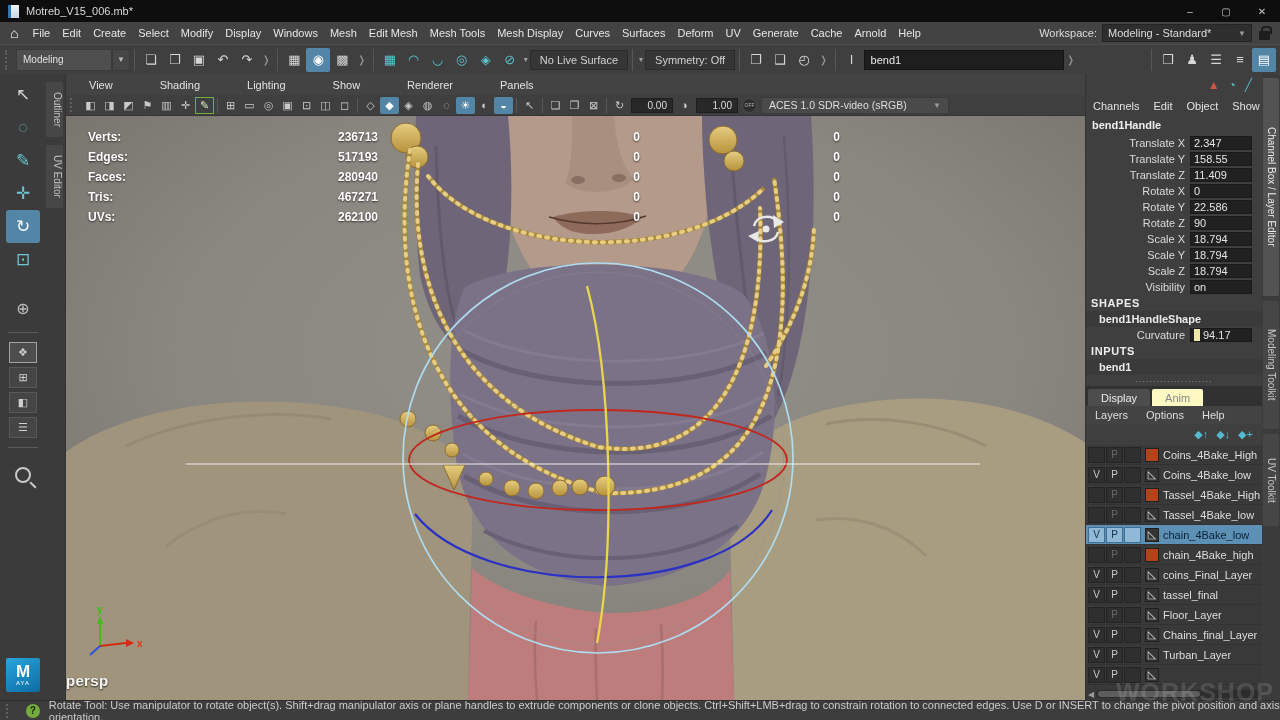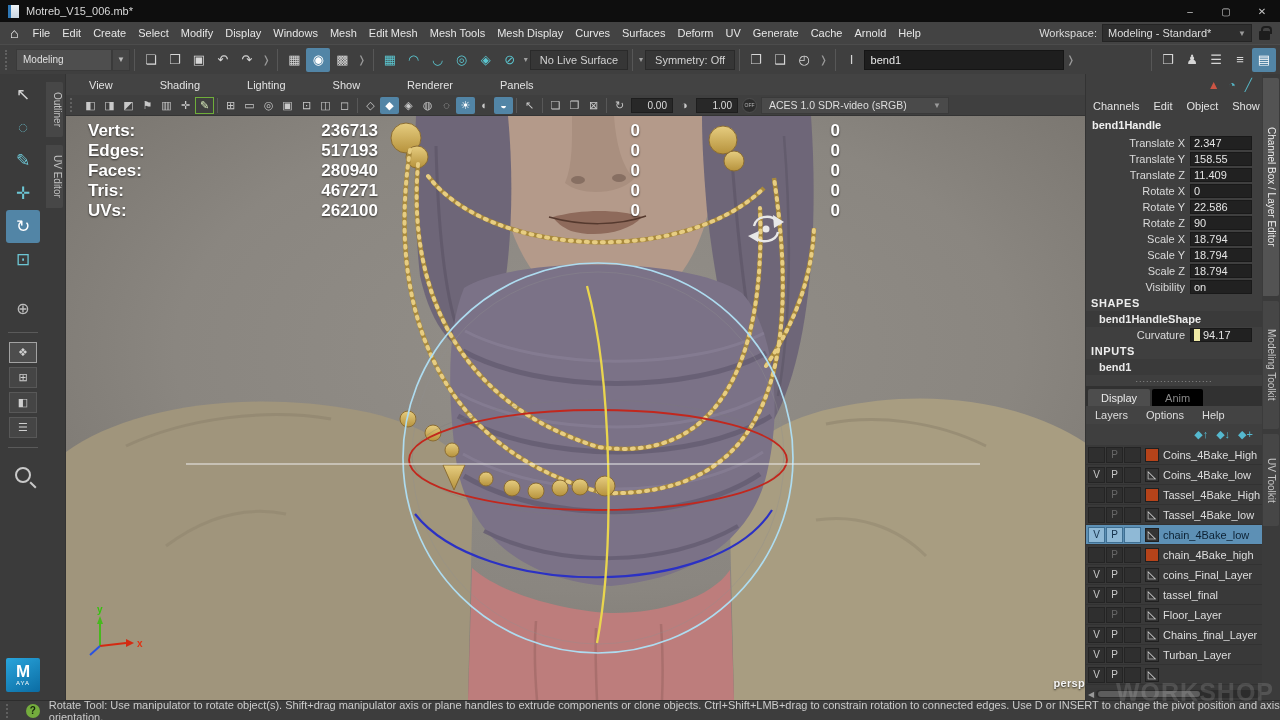--- a/index.html
+++ b/index.html
@@ -63,42 +63,42 @@
   .vicon{width:19px;height:17px;display:flex;align-items:center;justify-content:center;font-size:11px;color:#c9c9c9;flex:none;}
   .vicon.act{background:#5285a6;border-radius:2px;color:#fff;}
   .vicon.pen{box-shadow:inset 0 0 0 1px #6fae3a;color:#d4e6b8;}
   .vsep{width:1px;height:15px;background:#585858;margin:0 3px;}
   .vfield{width:42px;height:15px;background:#282828;border:1px solid #1e1e1e;color:#ddd;display:flex;align-items:center;justify-content:flex-end;padding:0 5px;font-size:10px;margin:0 2px;}
   .badge{width:15px;height:15px;border-radius:50%;background:#2d2d2d;border:1px solid #4e4e4e;color:#b5b5b5;font-size:5px;display:flex;align-items:center;justify-content:center;margin:0 2px;}
   .cspace{width:188px;height:17px;background:#4a4a4a;border:1px solid #3a3a3a;display:flex;align-items:center;padding:0 7px;font-size:10.5px;color:#dedede;margin-left:2px;}
   .cspace .wsarrow{margin-left:auto;}
   .scene{position:relative;flex:1;overflow:hidden;}
   .scene svg{position:absolute;inset:0;}
-  .hud{position:absolute;top:5px;left:22px;color:#fff;font-size:17px;font-weight:bold;text-shadow:0 1px 2px rgba(0,0,0,.65);}
+  .hud{position:absolute;top:11px;left:22px;color:#fff;font-size:12px;font-weight:bold;text-shadow:0 1px 2px rgba(0,0,0,.65);}
   .hudrow{display:grid;grid-template-columns:90px 200px 262px 200px;height:20px;align-items:center;}
   .hudrow .num{text-align:right;}
-  .persp{position:absolute;left:0;right:0;bottom:11px;text-align:right;color:#f4f4f4;font-size:11px;font-weight:bold;text-shadow:0 1px 2px rgba(0,0,0,.8);letter-spacing:.3px;}
+  .persp{position:absolute;left:0;right:0;bottom:11px;text-align:left;color:#f4f4f4;font-size:15px;font-weight:bold;text-shadow:0 1px 2px rgba(0,0,0,.8);letter-spacing:.3px;}
 
   
   .rightpanel{width:177px;background:#3f3f3f;display:flex;flex-direction:column;font-size:11px;border-left:1px solid #333;}
   .rp-icons{height:22px;display:flex;justify-content:flex-end;align-items:center;gap:9px;padding:0 10px;}
   .rp-icons span{font-size:12px;}
   .red{color:#cc5544;} .tealc{color:#56b6c6;}
   .cb-menu{height:19px;display:flex;align-items:center;color:#e2e2e2;}
   .cb-menu .mitem{padding:0 7px;}
   .objname{height:20px;font-weight:bold;color:#efefef;padding:4px 0 0 6px;}
   .cbrow{height:16px;display:flex;align-items:center;flex:none;}
   .cblabel{width:104px;text-align:right;color:#dadada;padding-right:5px;white-space:nowrap;}
   .cbval{width:62px;height:14px;background:#212121;border:1px solid #191919;color:#e4e4e4;padding:0 3px;display:flex;align-items:center;text-align:right;}
   .keymark{width:6px;height:12px;background:#efe9a6;margin-right:3px;flex:none;}
   .cbheader{height:16px;font-weight:bold;color:#ededed;padding-left:5px;letter-spacing:.6px;display:flex;align-items:center;flex:none;}
   .cbsub{height:16px;font-weight:bold;color:#eaeaea;padding-left:13px;display:flex;align-items:center;background:#3a3a3a;flex:none;}
   .dots{height:11px;color:#909090;text-align:center;font-size:9px;line-height:9px;letter-spacing:1px;flex:none;}
   .cbtabs{height:20px;display:flex;align-items:flex-end;background:#313131;padding-left:2px;gap:2px;flex:none;}
-  .cbtab{padding:3px 13px 2px;background:#000000;color:#888;border-radius:2px 2px 0 0;}
+  .cbtab{padding:3px 13px 2px;background:#fef9c3;color:#888;border-radius:2px 2px 0 0;}
   .cbtab.on{background:#4d4d4d;color:#eaeaea;}
   .lmenu{height:18px;display:flex;align-items:center;color:#dedede;background:#434343;flex:none;}
   .lmenu .mitem{padding:0 9px;}
   .ltool{height:21px;display:flex;justify-content:flex-end;align-items:center;gap:8px;padding-right:9px;color:#55b9cf;font-size:11px;flex:none;}
   .llist{flex:1;overflow:hidden;background:#393939;}
   .lrow{height:20px;display:flex;align-items:center;gap:1px;padding-left:2px;border-bottom:1px solid #323232;overflow:hidden;white-space:nowrap;}
   .cell{width:17px;height:16px;background:#2f2f2f;border:1px solid #242424;color:#c9c9c9;font-size:10px;display:flex;align-items:center;justify-content:center;flex:none;}
   .lrow.dim .cell{color:#676767;}
   .swatch{width:14px;height:14px;margin:0 3px;border:1px solid #202020;background:#b5431a;flex:none;display:flex;align-items:center;justify-content:center;}
   .swatch.tri{background:#343434;}

